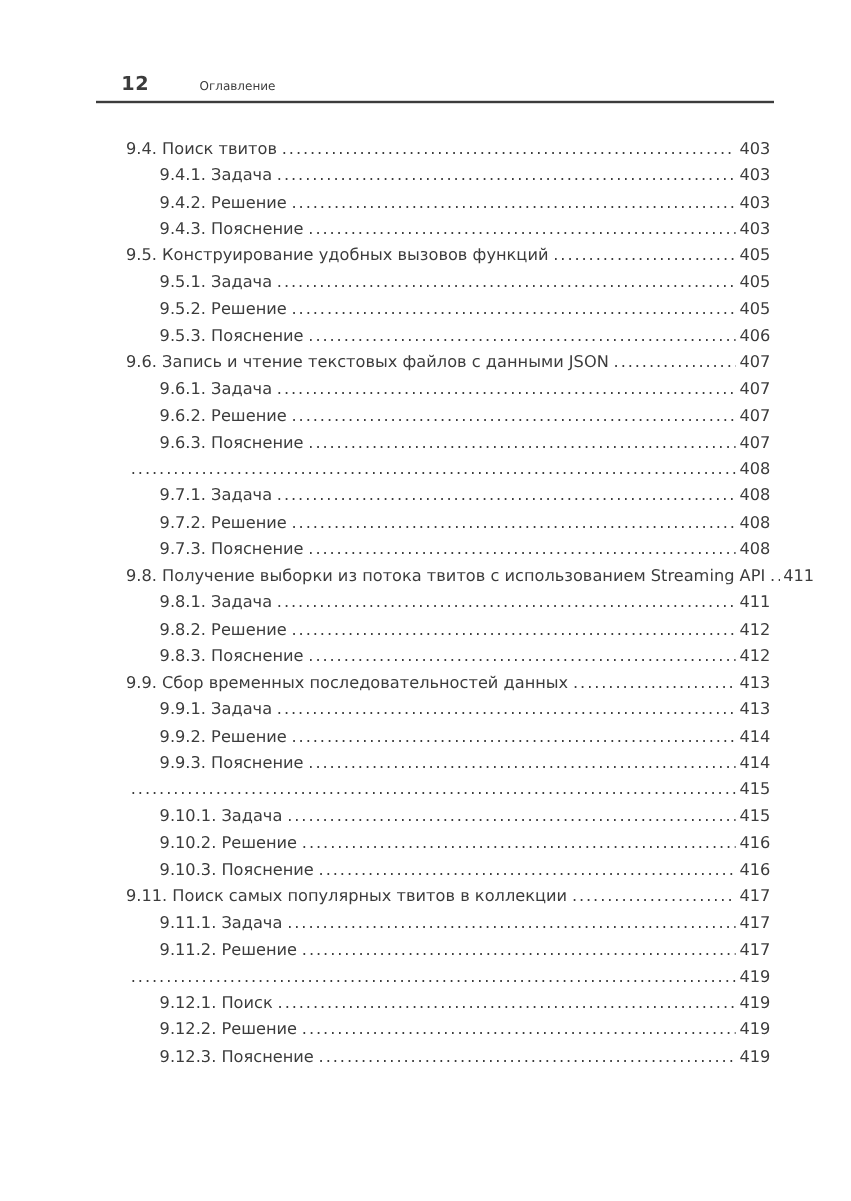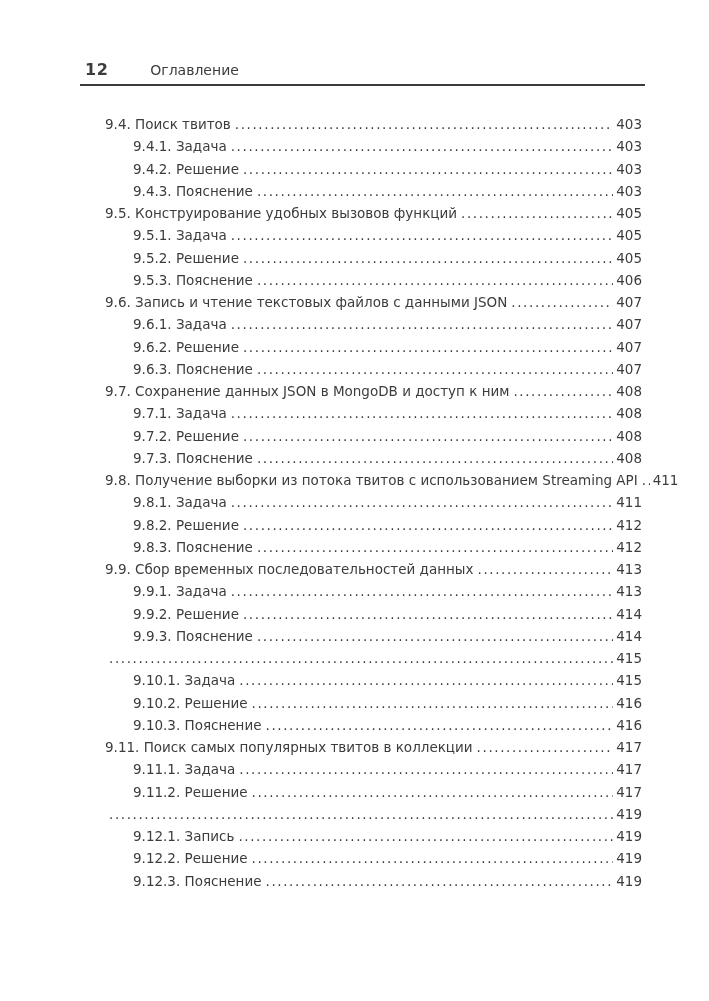--- a/index.html
+++ b/index.html
@@ -27,25 +27,25 @@
     top: 60px;
     width: 565px;
   }
   .header-line {
     display: flex;
     align-items: baseline;
   }
   .folio {
     font-size: 16px;
     font-weight: bold;
-    margin-left: 5px;
+    margin-left: 21px;
     letter-spacing: 0.5px;
   }
   .running-title {
-    font-size: 14px;
+    font-size: 10px;
     margin-left: 42px;
   }
   .rule {
     margin-top: 5px;
     height: 2px;
     background: var(--rule, #3c3c3c);
   }
   
   .toc {
     position: absolute;
@@ -147,21 +147,20 @@
     <span class="entry-label">9.6.2. Решение</span>
     <span class="leader"></span>
     <span class="page-ref">407</span>
   </div>
       <div class="toc-row level-2">
     <span class="entry-label">9.6.3. Пояснение</span>
     <span class="leader"></span>
     <span class="page-ref">407</span>
   </div>
       <div class="toc-row level-1">
-    <span class="entry-label">9.7. Сохранение данных JSON в MongoDB и доступ к ним</span>
     <span class="leader"></span>
     <span class="page-ref">408</span>
   </div>
       <div class="toc-row level-2">
     <span class="entry-label">9.7.1. Задача</span>
     <span class="leader"></span>
     <span class="page-ref">408</span>
   </div>
       <div class="toc-row level-2">
     <span class="entry-label">9.7.2. Решение</span>
@@ -245,21 +244,21 @@
       <div class="toc-row level-2">
     <span class="entry-label">9.11.2. Решение</span>
     <span class="leader"></span>
     <span class="page-ref">417</span>
   </div>
       <div class="toc-row level-1">
     <span class="leader"></span>
     <span class="page-ref">419</span>
   </div>
       <div class="toc-row level-2">
-    <span class="entry-label">9.12.1. Запись</span>
+    <span class="entry-label">9.12.1. Поиск</span>
     <span class="leader"></span>
     <span class="page-ref">419</span>
   </div>
       <div class="toc-row level-2">
     <span class="entry-label">9.12.2. Решение</span>
     <span class="leader"></span>
     <span class="page-ref">419</span>
   </div>
       <div class="toc-row level-2">
     <span class="entry-label">9.12.3. Пояснение</span>

